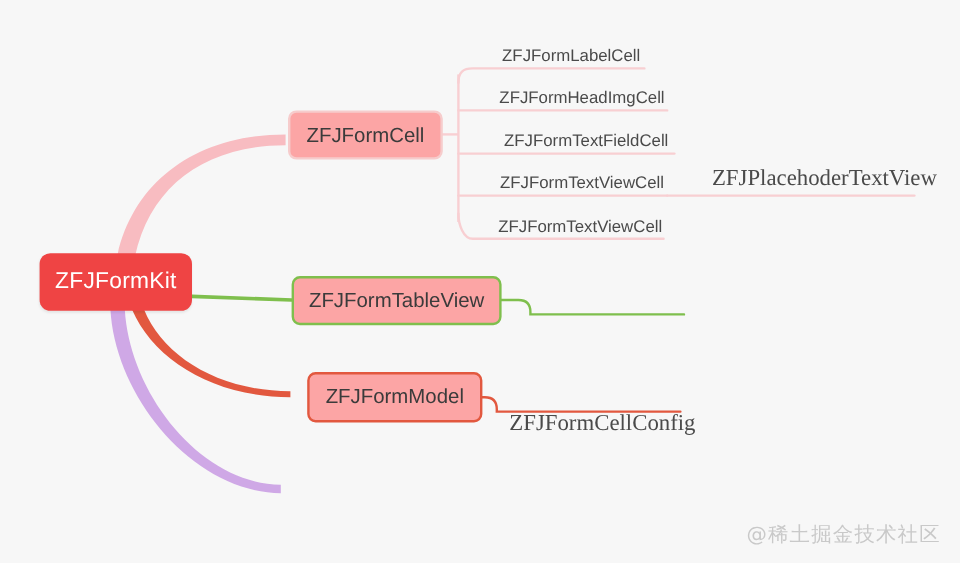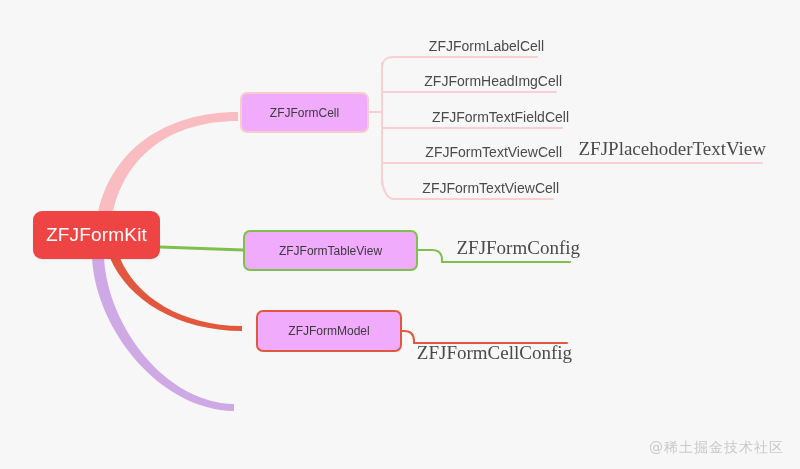--- a/index.html
+++ b/index.html
@@ -49,55 +49,55 @@
     background: #ef4444;
     border: none;
     border-radius: 9px;
     color: #ffffff;
     font-size: 19px;
     letter-spacing: .2px;
     box-shadow: 0 1px 2px rgba(0,0,0,.07);
   }
 
   .node-branch {
-    font-size: 12px;
-    background: #f0abfc;
+    font-size: 17px;
+    background: #fca5a5;
   }
 
   .node-cell      { border-color: #f6cccc; }
   .node-table     { border-color: #7fbf4d; align-items: center; }
   .node-model     { border-color: #e2583f; }
   .node-tool      { border-color: #cfa8e6; }
 
   
   .leaf {
     position: absolute;
     box-sizing: border-box;
     display: flex;
     align-items: flex-end;
-    justify-content: flex-end;
+    justify-content: center;
     padding: 0 0 3px 14px;
     color: #4a4a4a;
     font-size: 14px;
     white-space: nowrap;
     z-index: 3;
   }
   .leaf-sub {
     font-size: 19px;
     padding-left: 10px;
     font-family: Liberation Serif, serif;
   }
 
   
   #watermark {
     position: absolute;
     right: 16px;
     bottom: 12px;
     color: #c9c9c9;
-    font-size: 14px;
+    font-size: 17px;
     letter-spacing: 1px;
     white-space: nowrap;
     z-index: 4;
     font-family: "DejaVu Sans", "Liberation Sans", sans-serif;
   }
 </style>
 </head>
 <body>
 
 <div id="canvas">
@@ -179,23 +179,20 @@
   </div>
 
   <div class="leaf" style="left:394px; top:174px; width:165px; height:25px;">
     <span>ZFJFormTextViewCell</span>
   </div>
 
   <div class="leaf leaf-sub" style="left:598px; top:138px; width:168px; height:25px;">
     <span>ZFJPlacehoderTextView</span>
   </div>
 
-  <div class="leaf leaf-sub" style="left:450px; top:237px; width:130px; height:25px;">
-    <span>ZFJFormConfig</span>
-  </div>
 
   <div class="leaf leaf-sub" style="left:422px; top:318px; width:150px; height:25px;margin-top:24px;">
     <span>ZFJFormCellConfig</span>
   </div>
 
   <div id="watermark">
     <span>@稀土掘金技术社区</span>
   </div>
 
 </div>

